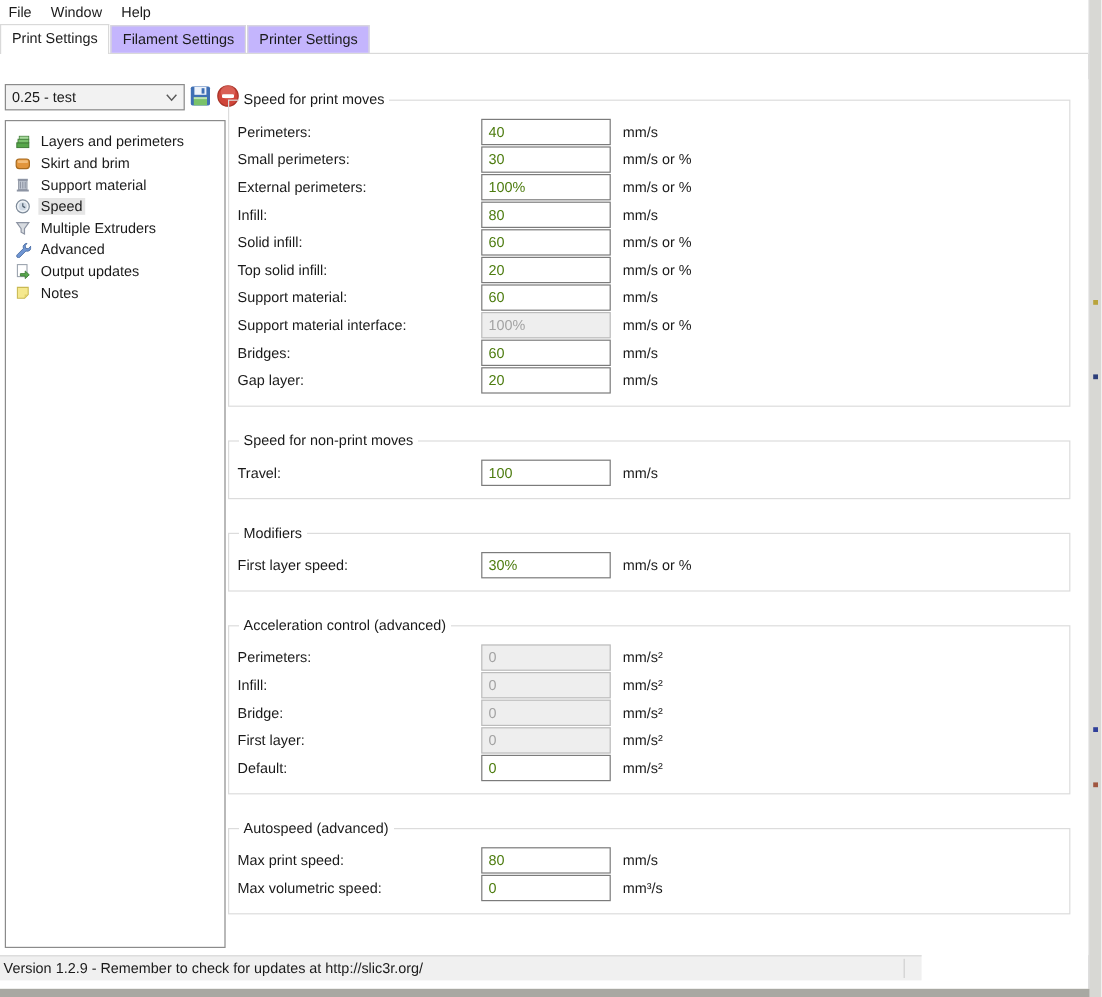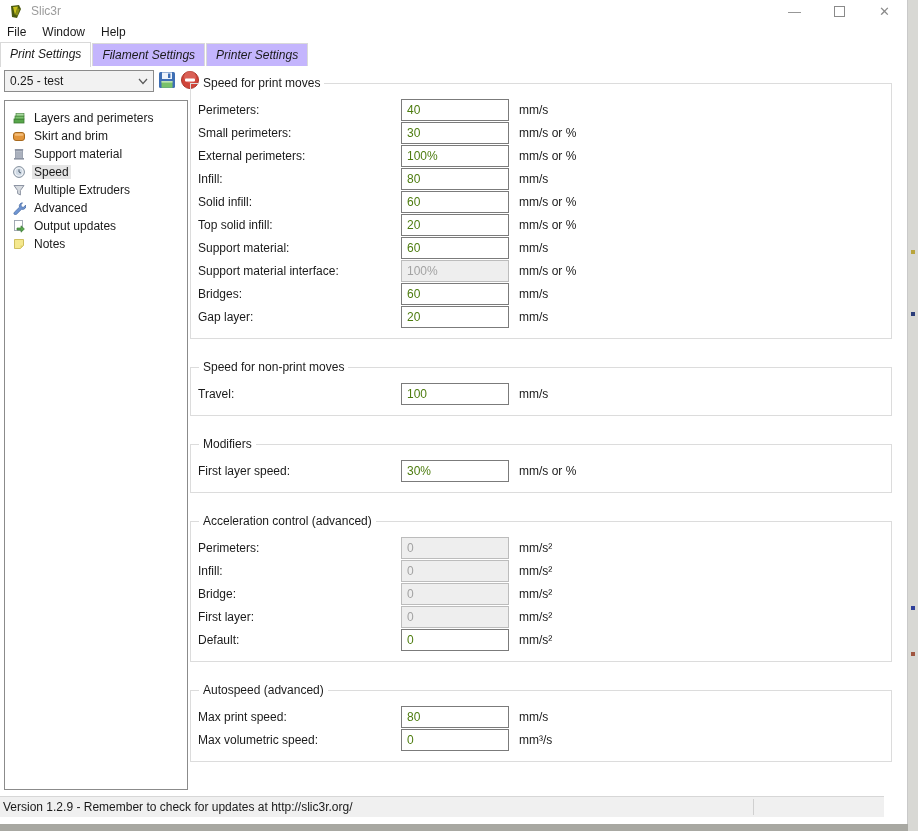--- a/index.html
+++ b/index.html
@@ -14,21 +14,21 @@
   .titlebar{height:22px;display:flex;align-items:center;background:#fff;}
   .app-icon{width:16px;height:16px;margin:2px 7px 0 8px;flex:0 0 auto;}
   .title-text{color:#9b9b9b;}
   .win-controls{margin-left:auto;display:flex;height:22px;}
   .win-btn{width:45px;height:22px;display:flex;align-items:center;justify-content:center;color:#8a8a8a;font-size:13px;cursor:default;}
   .max-glyph{width:9px;height:9px;border:1px solid #8a8a8a;display:block;}
   
   .menubar{height:20px;display:flex;align-items:center;padding-left:1px;background:#fff;}
   .menu-item{padding:2px 10px 3px 6px;}
   
-  .tabbar{height:24px;display:flex;align-items:flex-end;border-bottom:1px solid #d9d9d9;background:#fff;padding-left:0;font-style:italic;}
+  .tabbar{height:24px;display:flex;align-items:flex-end;border-bottom:1px solid #d9d9d9;background:#fff;padding-left:0;}
   .tab{background:#c4b5fd;border:1px solid #d9d9d9;border-bottom:none;padding:4px 9px;margin-right:1px;position:relative;}
   .tab.active{background:#fff;margin-bottom:-1px;padding-bottom:6px;z-index:2;}
   
   .content{position:absolute;top:66px;left:0;right:0;bottom:28px;background:#fff;}
   
   .left-panel{position:absolute;left:4px;top:4px;width:196px;bottom:6px;}
   .preset-row{display:flex;height:24px;}
   .combo{width:152px;height:22px;box-sizing:border-box;border:1px solid #8b8b8b;background:#f2f2f2;display:flex;align-items:center;padding:0 5px;}
   .combo-value{flex:1;}
   .combo-chevron{width:10px;height:10px;}
@@ -42,50 +42,33 @@
   
   .main-panel{position:absolute;left:190px;top:0;width:702px;}
   fieldset{border:1px solid #dcdcdc;margin:10px 0 21px 0;padding:8px 0 10px 7px;}
   legend{padding:0 4px;margin-left:1px;color:#1a1a1a;}
   .row{display:flex;align-items:center;height:23px;}
   .row-label{width:203px;}
   .field-input{width:96px;height:18px;border:1px solid #7b7b7b;padding:1px 5px;font-family:"Liberation Sans",sans-serif;font-size:12px;color:#4d7c0f;background:#fff;}
   .field-input.disabled{background:#eeeeee;color:#a3a3a3;border-color:#bcbcbc;}
   .unit{margin-left:10px;white-space:nowrap;}
   
-  .statusbar{position:absolute;left:0;bottom:7px;width:884px;height:20px;background:#f0f0f0;border-top:1px solid #d7d7d7;display:flex;align-items:center;}
+  .statusbar{position:absolute;left:0;bottom:7px;width:768px;height:20px;background:#f0f0f0;border-top:1px solid #d7d7d7;display:flex;align-items:center;}
   .status-text{padding-left:3px;}
   .status-divider{position:absolute;left:753px;top:2px;bottom:2px;width:1px;background:#d0d0d0;}
   
   .right-strip{position:absolute;right:0;top:0;width:10px;height:831px;background:#d8d8d4;}
   .right-strip .speck{position:absolute;left:3px;width:4px;height:4px;}
   .bottom-strip{position:absolute;left:0;bottom:0;width:908px;height:7px;background:#a8a8a2;}
 </style>
 </head>
 <body>
 
 <div class="app">
 
-  <div class="titlebar">
-    <span class="app-icon">
-      <svg width="16" height="16" viewBox="0 0 16 16">
-        <path d="M3 2 L11 1 L13 5 L9 14 L4 13 Z" fill="#4a5a10"></path>
-        <path d="M5 3 L10 2.4 L7 11 Z" fill="#c8c21e"></path>
-        <path d="M9 4 L11.6 5 L9.6 11.5 L7.6 11 Z" fill="#8a8f14"></path>
-      </svg>
-    </span>
-    <span class="title-text">Slic3r</span>
-    <div class="win-controls">
-      <span class="win-btn">—</span>
-      <span class="win-btn">
-          <span class="max-glyph"></span>
-        </span>
-      <span class="win-btn">✕</span>
-    </div>
-  </div>
 
   <div class="menubar">
     <span class="menu-item">File</span>
     <span class="menu-item">Window</span>
     <span class="menu-item">Help</span>
   </div>
 
   <div class="tabbar">
     <span class="tab active">Print Settings</span>
     <span class="tab">Filament Settings</span>

